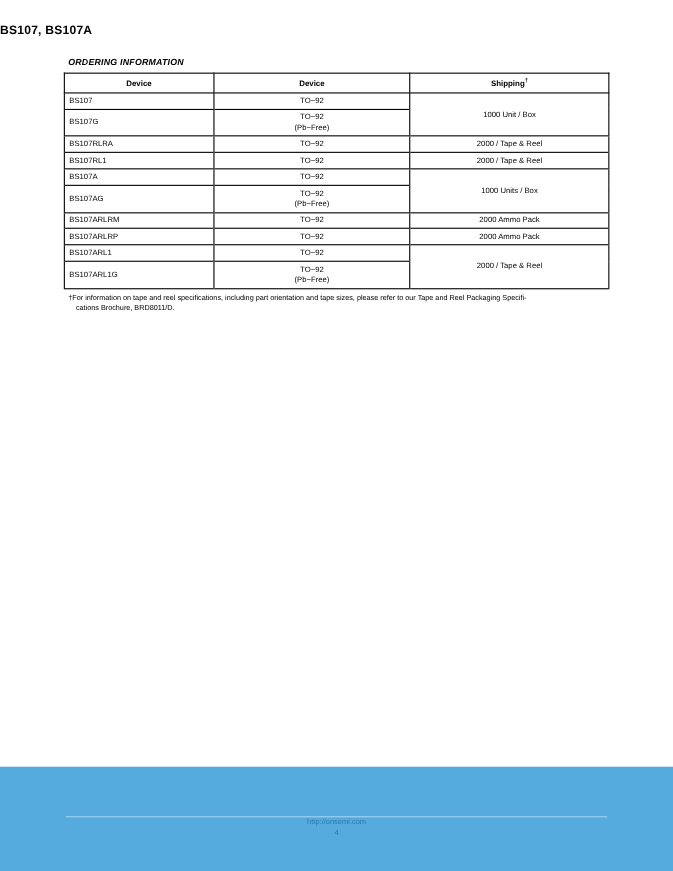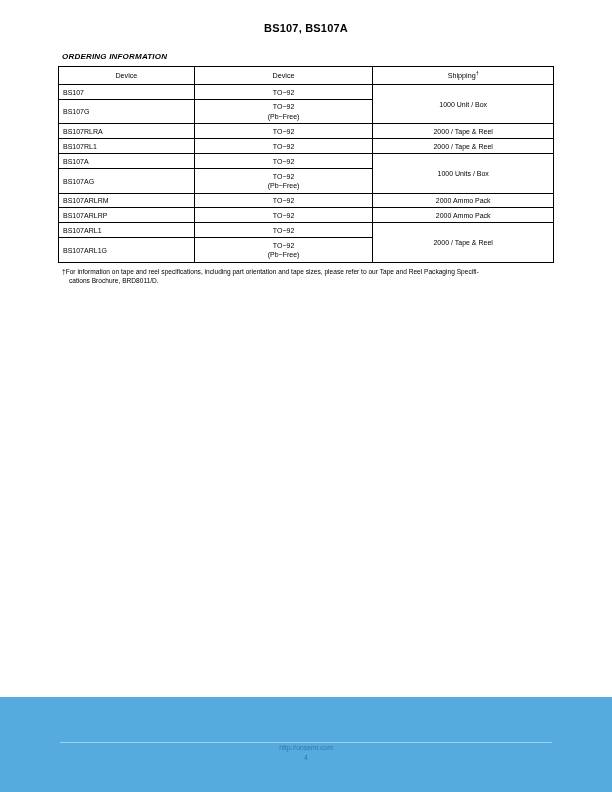--- a/index.html
+++ b/index.html
@@ -6,36 +6,36 @@
   body {
     width:612px; height:792px;
     background:#ffffff;
     font-family:"Liberation Sans", sans-serif;
     color:#000;
     position:relative;
     overflow:hidden;
   }
   .page-title {
     position:absolute; top:22px; left:0; width:612px;
-    text-align:center; font-weight:bold; font-size:11px;
+    text-align:left; font-weight:bold; font-size:11px;
     letter-spacing:0.2px;
   }
   .section-heading {
     position:absolute; top:52px; left:62px;
     font-weight:bold; font-size:8px; letter-spacing:0.2px;font-style:italic;
   }
   table.ordering-table {
     position:absolute; top:66px; left:58px;
     width:496px;
     border-collapse:collapse;
     border:1.5px solid #000;
     font-size:7px;
   }
   table.ordering-table th {
-    font-weight:normal; font-size:7.2px;
+    font-weight:bold; font-size:7.2px;
     vertical-align:middle;
     padding:4px 2px;
     border:1.5px solid #000;
   }
   table.ordering-table td {
     padding:2.5px 4px 2px 4px;
     vertical-align:middle;
     border-left:1.5px solid #000;
     border-right:1.5px solid #000;
   }

